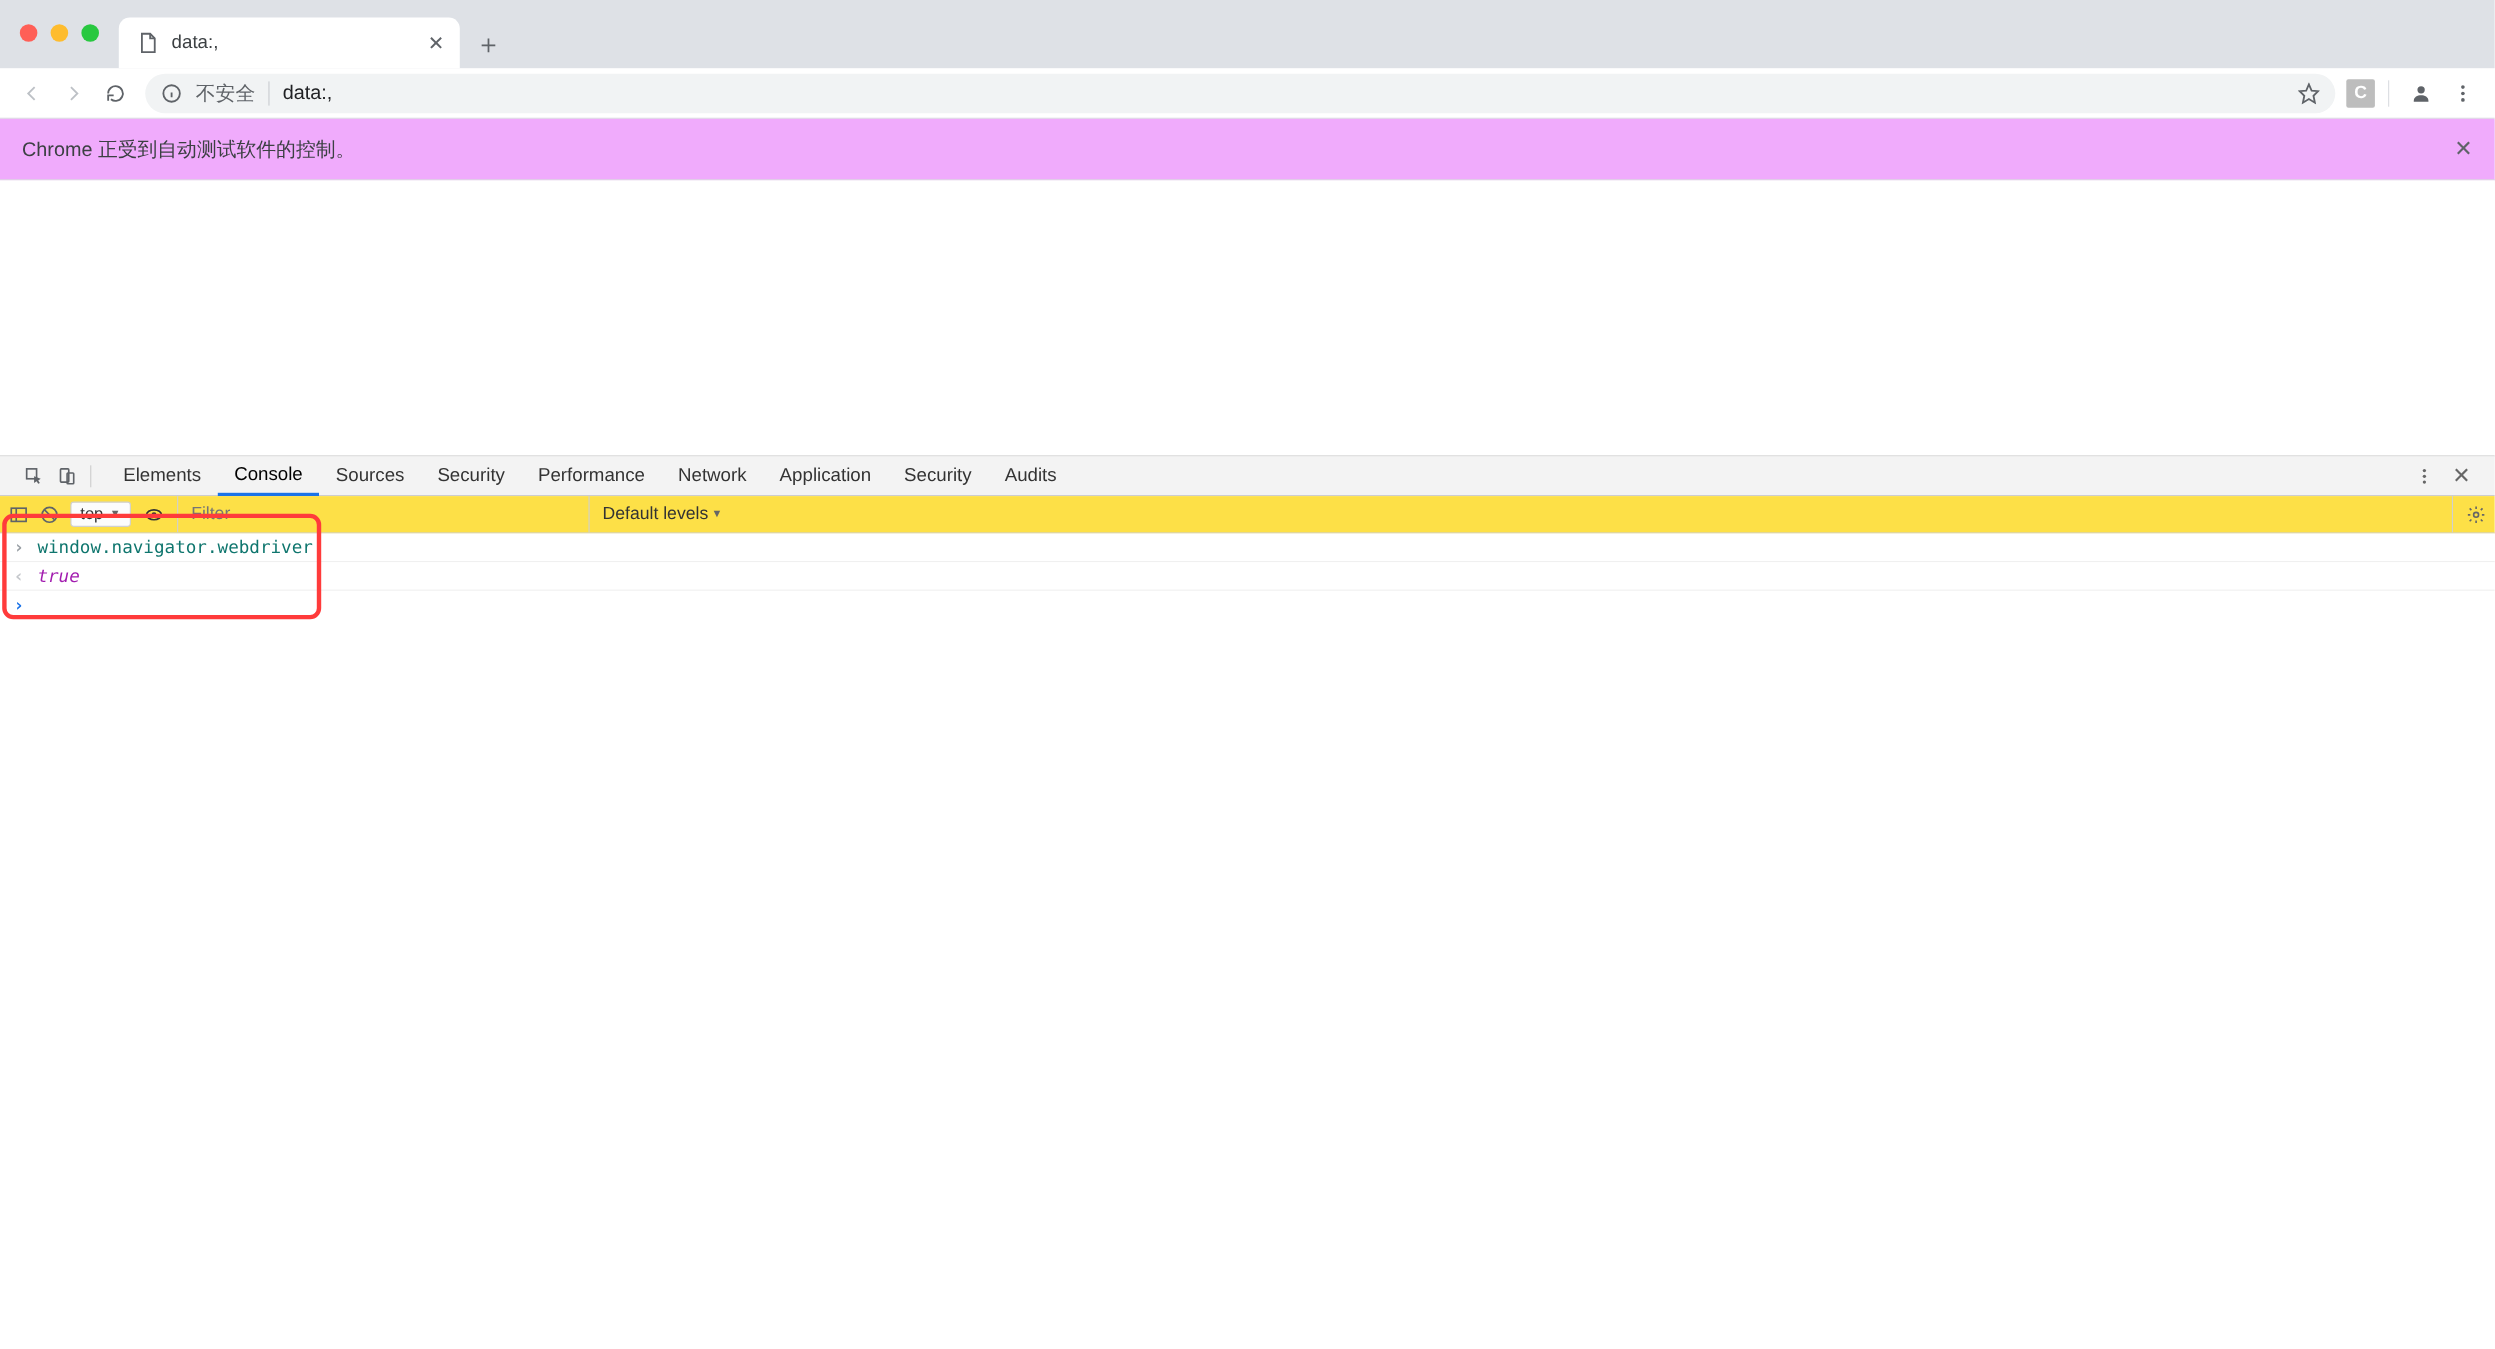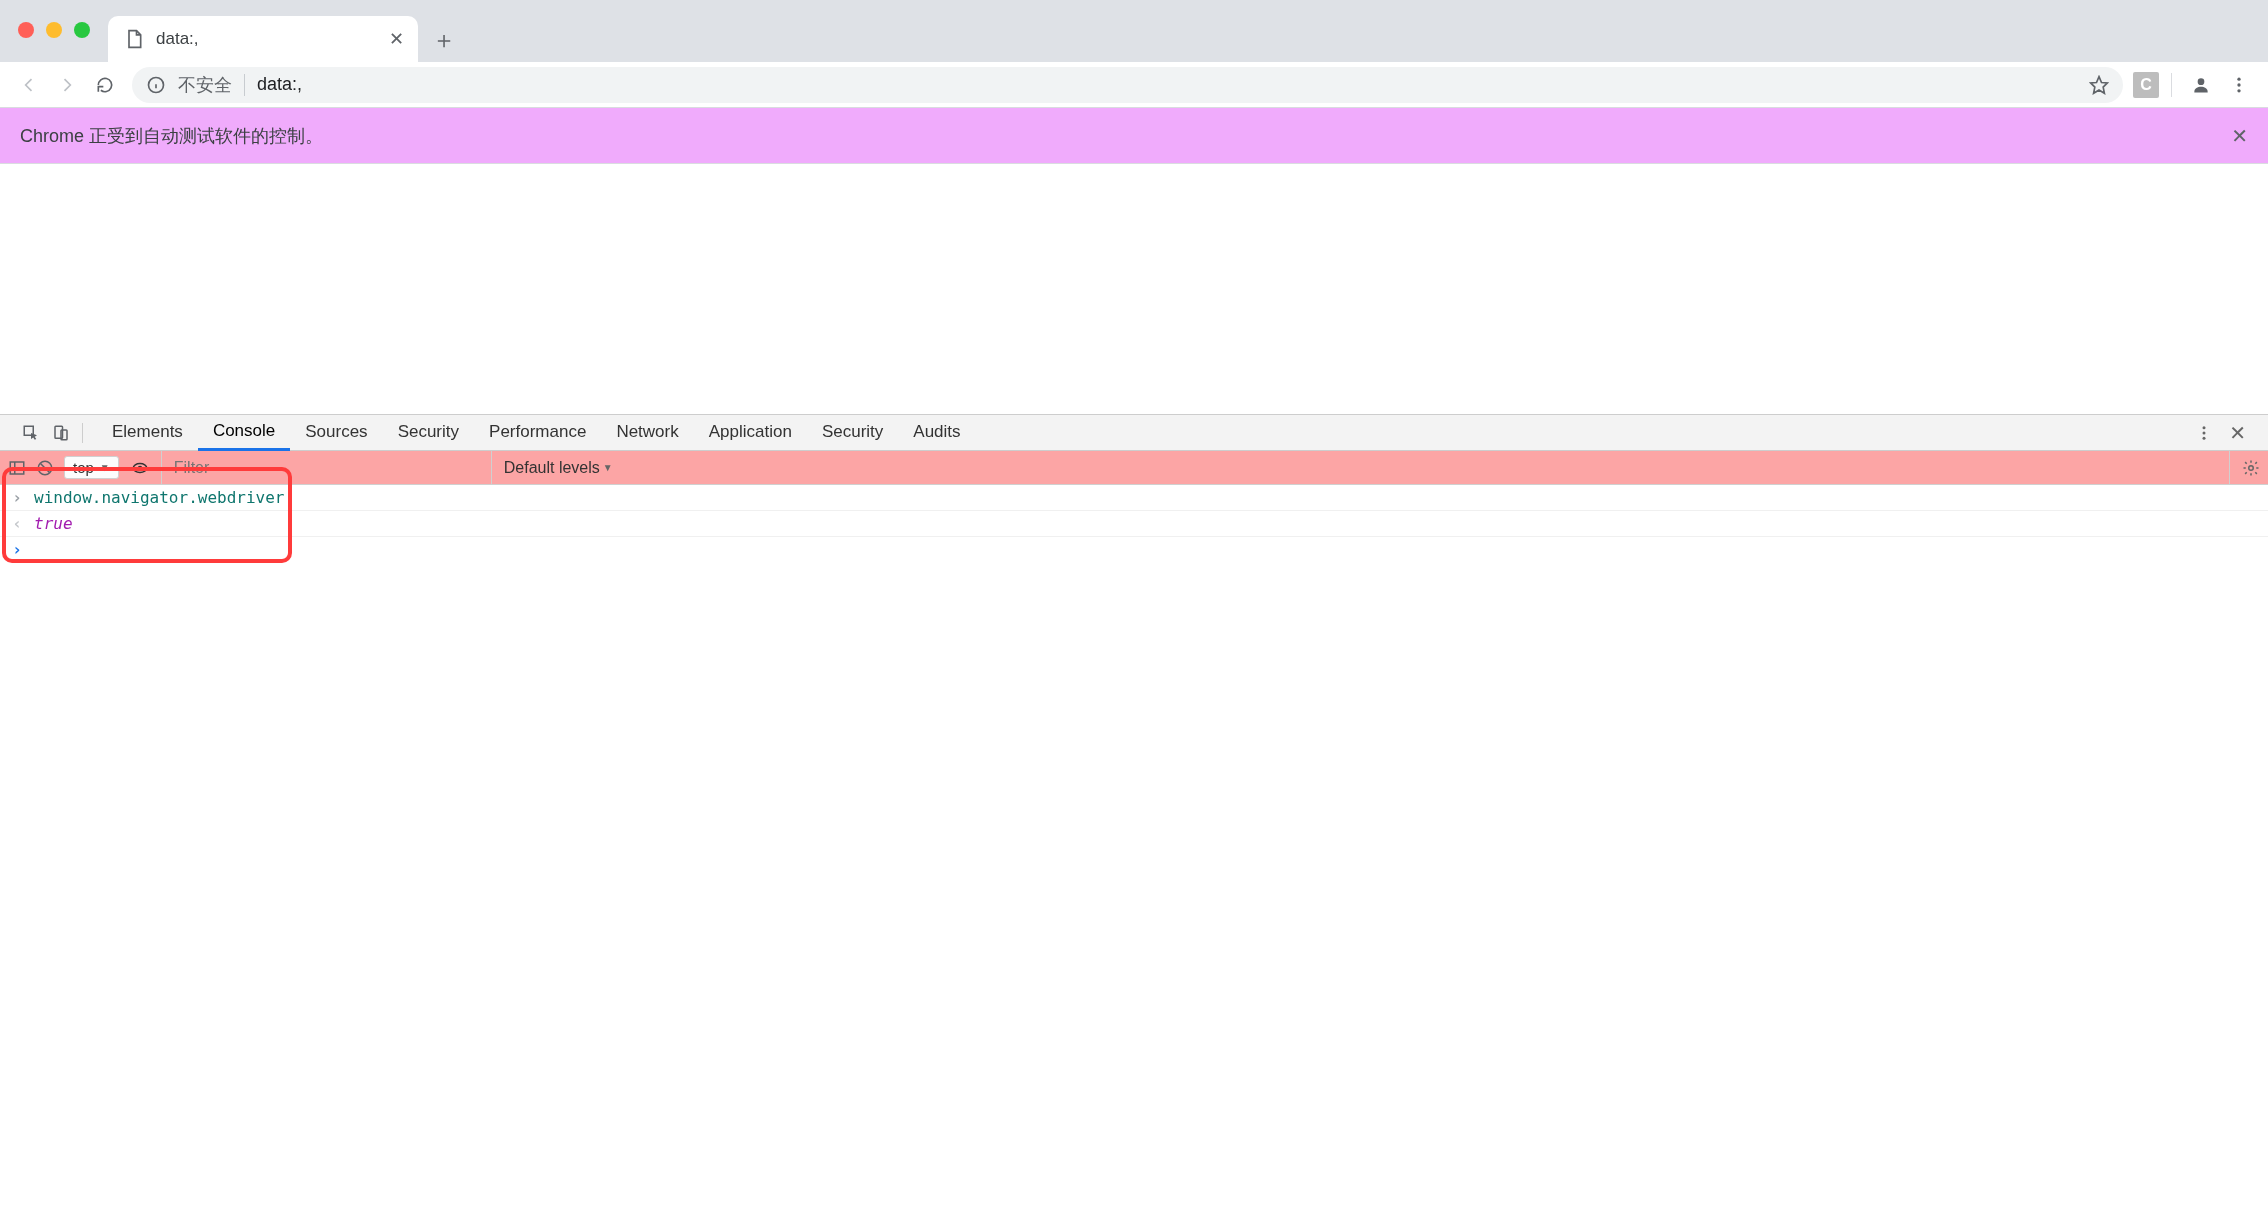--- a/index.html
+++ b/index.html
@@ -75,37 +75,37 @@
   .dt-tabs .left { display:flex; align-items:center; gap:12px; }
   .dt-tabs .panels { display:flex; align-items:center; margin-left:14px; gap:0; }
   .panel-tab {
     padding:0 15px; height:36px; display:flex; align-items:center; color:#333;
     font-size:17px; border-bottom:2px solid transparent;
   }
   .panel-tab.active { color:#000; border-bottom:3px solid #1a73e8; }
   .dt-tabs .right { margin-left:auto; display:flex; align-items:center; gap:16px; color:#666; }
 
   .dt-toolbar {
-    height:34px; background:#fca5a5; border-bottom:1px solid #d0d0d0;
+    height:34px; background:#fde047; border-bottom:1px solid #d0d0d0;
     display:flex; align-items:center; padding:0 8px; gap:10px; color:#5f6368;
   }
   .ctx-select {
     display:flex; align-items:center; gap:6px; background:#fcfcfc; border:1px solid #d0d0d0;
     border-radius:3px; padding:2px 8px; font-size:15px; color:#333;
   }
   .ctx-select .tri { font-size:10px; color:#666; }
   .eye { width:22px; height:22px; display:flex; align-items:center; justify-content:center;
          color:#333; }
   .filter-input {
     flex:0 0 320px; border:none; background:transparent; border-left:1px solid #d0d0d0;
     padding:0 12px; height:100%; font-size:16px; color:#5f6368; outline:none;
   }
   .levels {
     border-left:1px solid #d0d0d0; padding:0 12px; height:100%; display:flex;
-    align-items:center; gap:3px; color:#333; font-size:16px;
+    align-items:center; gap:3px; color:#333; font-size:16px;margin-left:44px;
   }
   .levels .tri { font-size:10px; color:#666; }
   .dt-toolbar .gear { margin-left:auto; color:#666; border-left:1px solid #d0d0d0;
                       height:100%; display:flex; align-items:center; padding-left:12px; }
 
   .console-body { position:relative; flex:1; background:#fff;
                   font-family: Menlo, Consolas, monospace; font-size:16px; }
   .con-line { display:flex; align-items:flex-start; padding:3px 10px; gap:10px;
               border-bottom:1px solid #f0f0f0; }
   .con-line .gly { width:14px; text-align:center; color:#bbb; font-weight:bold; }

